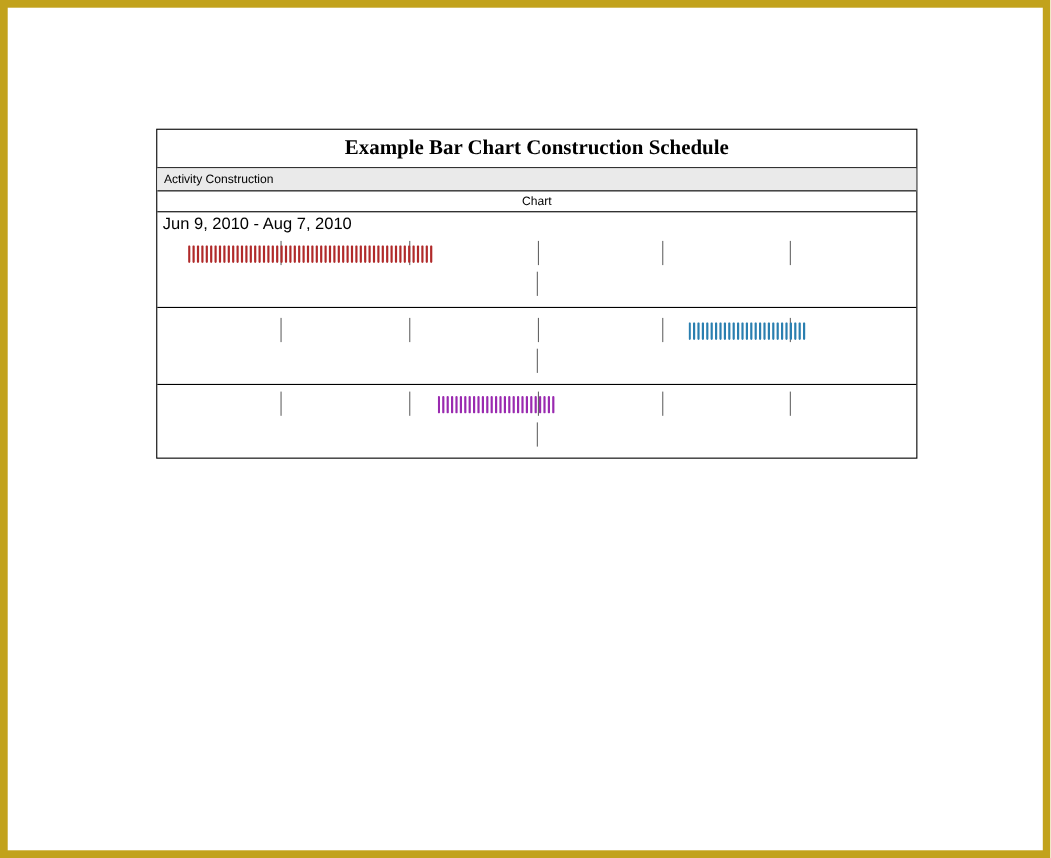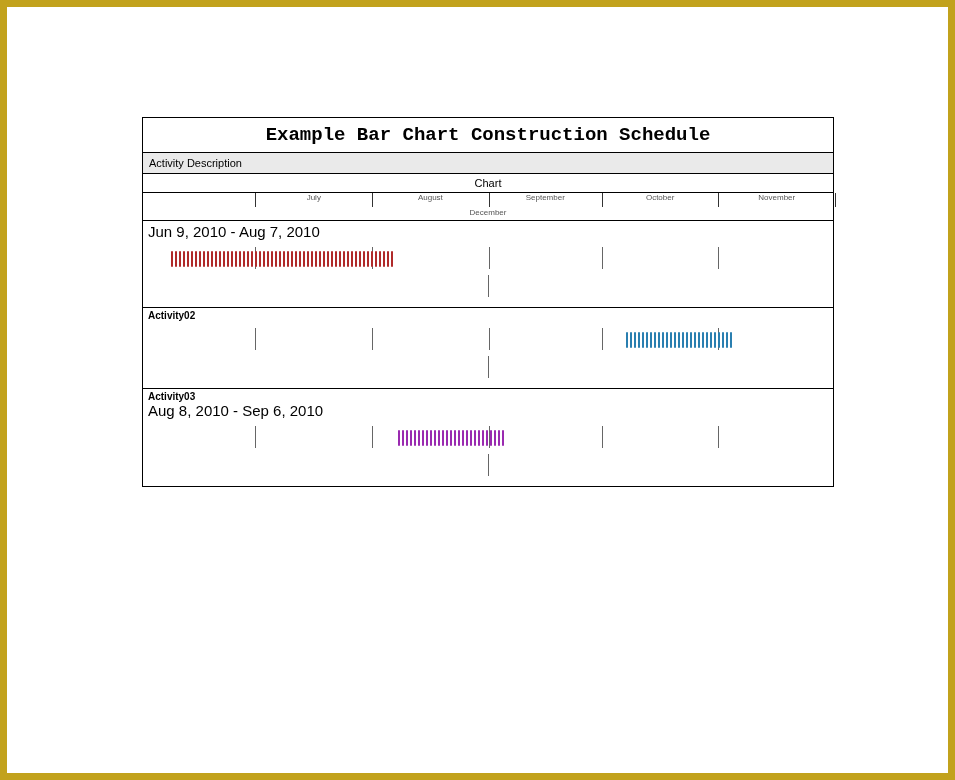--- a/index.html
+++ b/index.html
@@ -24,21 +24,21 @@
     width: 690px;
     border: 1px solid #000;
     background: #fff;
   }
   .title {
     text-align: center;
     font-weight: bold;
     font-size: 19px;
     padding: 6px 0;
     border-bottom: 1px solid #000;
-    font-family: Liberation Mono, monospace;
+    font-family: Liberation Serif, serif;
   }
   .section-label {
     font-size: 11px;
     padding: 4px 6px;
     background: #eaeaea;
     border-bottom: 1px solid #000;
   }
   .time-label {
     font-size: 11px;
     text-align: center;
@@ -125,75 +125,54 @@
   }
 </style>
 </head>
 <body>
 
 <div class="page">
   <div class="sheet">
 
     <div class="title">Example Bar Chart Construction Schedule</div>
 
-    <div class="section-label">Activity Description</div>
+    <div class="section-label">Activity Construction</div>
 
     <div class="time-label">Chart</div>
 
-    <div class="months-row">
-      <div class="months-line" id="months-line">
-          <div class="month-divider" style="left: 16.3%;"></div>
-          <div class="month-cell" style="left: 16.3%; width: 16.9%;">July</div>
-          <div class="month-divider" style="left: 33.2%;"></div>
-          <div class="month-cell" style="left: 33.2%; width: 16.9%;">August</div>
-          <div class="month-divider" style="left: 50.1%;"></div>
-          <div class="month-cell" style="left: 50.1%; width: 16.4%;">September</div>
-          <div class="month-divider" style="left: 66.5%;"></div>
-          <div class="month-cell" style="left: 66.5%; width: 16.9%;">October</div>
-          <div class="month-divider" style="left: 83.4%;"></div>
-          <div class="month-cell" style="left: 83.4%; width: 16.9%;">November</div>
-          <div class="month-divider" style="left: 100.3%;"></div>
-        </div>
-      <div class="month-overflow">December</div>
-    </div>
 
     <div id="activities">
         <div class="activity">
           <div class="activity-head">
             <div class="activity-range">Jun 9, 2010 - Aug 7, 2010</div>
           </div>
           <div class="activity-body">
             <div class="tick" style="left: 16.3%;"></div>
             <div class="tick" style="left: 33.2%;"></div>
             <div class="tick" style="left: 50.1%;"></div>
             <div class="tick" style="left: 66.5%;"></div>
             <div class="tick" style="left: 83.4%;"></div>
             <div class="midtick" style="left: 50%;"></div>
             <div class="ganttbar" style="left: 4%; width: 33%;"><span class="hatch" style="background: rgb(176, 42, 42);"></span><span class="hatch" style="background: rgb(176, 42, 42);"></span><span class="hatch" style="background: rgb(176, 42, 42);"></span><span class="hatch" style="background: rgb(176, 42, 42);"></span><span class="hatch" style="background: rgb(176, 42, 42);"></span><span class="hatch" style="background: rgb(176, 42, 42);"></span><span class="hatch" style="background: rgb(176, 42, 42);"></span><span class="hatch" style="background: rgb(176, 42, 42);"></span><span class="hatch" style="background: rgb(176, 42, 42);"></span><span class="hatch" style="background: rgb(176, 42, 42);"></span><span class="hatch" style="background: rgb(176, 42, 42);"></span><span class="hatch" style="background: rgb(176, 42, 42);"></span><span class="hatch" style="background: rgb(176, 42, 42);"></span><span class="hatch" style="background: rgb(176, 42, 42);"></span><span class="hatch" style="background: rgb(176, 42, 42);"></span><span class="hatch" style="background: rgb(176, 42, 42);"></span><span class="hatch" style="background: rgb(176, 42, 42);"></span><span class="hatch" style="background: rgb(176, 42, 42);"></span><span class="hatch" style="background: rgb(176, 42, 42);"></span><span class="hatch" style="background: rgb(176, 42, 42);"></span><span class="hatch" style="background: rgb(176, 42, 42);"></span><span class="hatch" style="background: rgb(176, 42, 42);"></span><span class="hatch" style="background: rgb(176, 42, 42);"></span><span class="hatch" style="background: rgb(176, 42, 42);"></span><span class="hatch" style="background: rgb(176, 42, 42);"></span><span class="hatch" style="background: rgb(176, 42, 42);"></span><span class="hatch" style="background: rgb(176, 42, 42);"></span><span class="hatch" style="background: rgb(176, 42, 42);"></span><span class="hatch" style="background: rgb(176, 42, 42);"></span><span class="hatch" style="background: rgb(176, 42, 42);"></span><span class="hatch" style="background: rgb(176, 42, 42);"></span><span class="hatch" style="background: rgb(176, 42, 42);"></span><span class="hatch" style="background: rgb(176, 42, 42);"></span><span class="hatch" style="background: rgb(176, 42, 42);"></span><span class="hatch" style="background: rgb(176, 42, 42);"></span><span class="hatch" style="background: rgb(176, 42, 42);"></span><span class="hatch" style="background: rgb(176, 42, 42);"></span><span class="hatch" style="background: rgb(176, 42, 42);"></span><span class="hatch" style="background: rgb(176, 42, 42);"></span><span class="hatch" style="background: rgb(176, 42, 42);"></span><span class="hatch" style="background: rgb(176, 42, 42);"></span><span class="hatch" style="background: rgb(176, 42, 42);"></span><span class="hatch" style="background: rgb(176, 42, 42);"></span><span class="hatch" style="background: rgb(176, 42, 42);"></span><span class="hatch" style="background: rgb(176, 42, 42);"></span><span class="hatch" style="background: rgb(176, 42, 42);"></span><span class="hatch" style="background: rgb(176, 42, 42);"></span><span class="hatch" style="background: rgb(176, 42, 42);"></span><span class="hatch" style="background: rgb(176, 42, 42);"></span><span class="hatch" style="background: rgb(176, 42, 42);"></span><span class="hatch" style="background: rgb(176, 42, 42);"></span><span class="hatch" style="background: rgb(176, 42, 42);"></span><span class="hatch" style="background: rgb(176, 42, 42);"></span><span class="hatch" style="background: rgb(176, 42, 42);"></span><span class="hatch" style="background: rgb(176, 42, 42);"></span><span class="hatch" style="background: rgb(176, 42, 42);"></span></div>
           </div>
         </div>
         <div class="activity">
           <div class="activity-head">
-            <div class="activity-name">Activity02</div>
           </div>
           <div class="activity-body">
             <div class="tick" style="left: 16.3%;"></div>
             <div class="tick" style="left: 33.2%;"></div>
             <div class="tick" style="left: 50.1%;"></div>
             <div class="tick" style="left: 66.5%;"></div>
             <div class="tick" style="left: 83.4%;"></div>
             <div class="midtick" style="left: 50%;"></div>
             <div class="ganttbar" style="left: 70%; width: 16%;"><span class="hatch" style="background: rgb(42, 127, 176);"></span><span class="hatch" style="background: rgb(42, 127, 176);"></span><span class="hatch" style="background: rgb(42, 127, 176);"></span><span class="hatch" style="background: rgb(42, 127, 176);"></span><span class="hatch" style="background: rgb(42, 127, 176);"></span><span class="hatch" style="background: rgb(42, 127, 176);"></span><span class="hatch" style="background: rgb(42, 127, 176);"></span><span class="hatch" style="background: rgb(42, 127, 176);"></span><span class="hatch" style="background: rgb(42, 127, 176);"></span><span class="hatch" style="background: rgb(42, 127, 176);"></span><span class="hatch" style="background: rgb(42, 127, 176);"></span><span class="hatch" style="background: rgb(42, 127, 176);"></span><span class="hatch" style="background: rgb(42, 127, 176);"></span><span class="hatch" style="background: rgb(42, 127, 176);"></span><span class="hatch" style="background: rgb(42, 127, 176);"></span><span class="hatch" style="background: rgb(42, 127, 176);"></span><span class="hatch" style="background: rgb(42, 127, 176);"></span><span class="hatch" style="background: rgb(42, 127, 176);"></span><span class="hatch" style="background: rgb(42, 127, 176);"></span><span class="hatch" style="background: rgb(42, 127, 176);"></span><span class="hatch" style="background: rgb(42, 127, 176);"></span><span class="hatch" style="background: rgb(42, 127, 176);"></span><span class="hatch" style="background: rgb(42, 127, 176);"></span><span class="hatch" style="background: rgb(42, 127, 176);"></span><span class="hatch" style="background: rgb(42, 127, 176);"></span><span class="hatch" style="background: rgb(42, 127, 176);"></span><span class="hatch" style="background: rgb(42, 127, 176);"></span></div>
           </div>
         </div>
         <div class="activity">
-          <div class="activity-head">
-            <div class="activity-name">Activity03</div>
-            <div class="activity-range">Aug 8, 2010 - Sep 6, 2010</div>
-          </div>
           <div class="activity-body">
             <div class="tick" style="left: 16.3%;"></div>
             <div class="tick" style="left: 33.2%;"></div>
             <div class="tick" style="left: 50.1%;"></div>
             <div class="tick" style="left: 66.5%;"></div>
             <div class="tick" style="left: 83.4%;"></div>
             <div class="midtick" style="left: 50%;"></div>
             <div class="ganttbar" style="left: 37%; width: 16%;"><span class="hatch" style="background: rgb(154, 42, 176);"></span><span class="hatch" style="background: rgb(154, 42, 176);"></span><span class="hatch" style="background: rgb(154, 42, 176);"></span><span class="hatch" style="background: rgb(154, 42, 176);"></span><span class="hatch" style="background: rgb(154, 42, 176);"></span><span class="hatch" style="background: rgb(154, 42, 176);"></span><span class="hatch" style="background: rgb(154, 42, 176);"></span><span class="hatch" style="background: rgb(154, 42, 176);"></span><span class="hatch" style="background: rgb(154, 42, 176);"></span><span class="hatch" style="background: rgb(154, 42, 176);"></span><span class="hatch" style="background: rgb(154, 42, 176);"></span><span class="hatch" style="background: rgb(154, 42, 176);"></span><span class="hatch" style="background: rgb(154, 42, 176);"></span><span class="hatch" style="background: rgb(154, 42, 176);"></span><span class="hatch" style="background: rgb(154, 42, 176);"></span><span class="hatch" style="background: rgb(154, 42, 176);"></span><span class="hatch" style="background: rgb(154, 42, 176);"></span><span class="hatch" style="background: rgb(154, 42, 176);"></span><span class="hatch" style="background: rgb(154, 42, 176);"></span><span class="hatch" style="background: rgb(154, 42, 176);"></span><span class="hatch" style="background: rgb(154, 42, 176);"></span><span class="hatch" style="background: rgb(154, 42, 176);"></span><span class="hatch" style="background: rgb(154, 42, 176);"></span><span class="hatch" style="background: rgb(154, 42, 176);"></span><span class="hatch" style="background: rgb(154, 42, 176);"></span><span class="hatch" style="background: rgb(154, 42, 176);"></span><span class="hatch" style="background: rgb(154, 42, 176);"></span></div>
           </div>
         </div>

